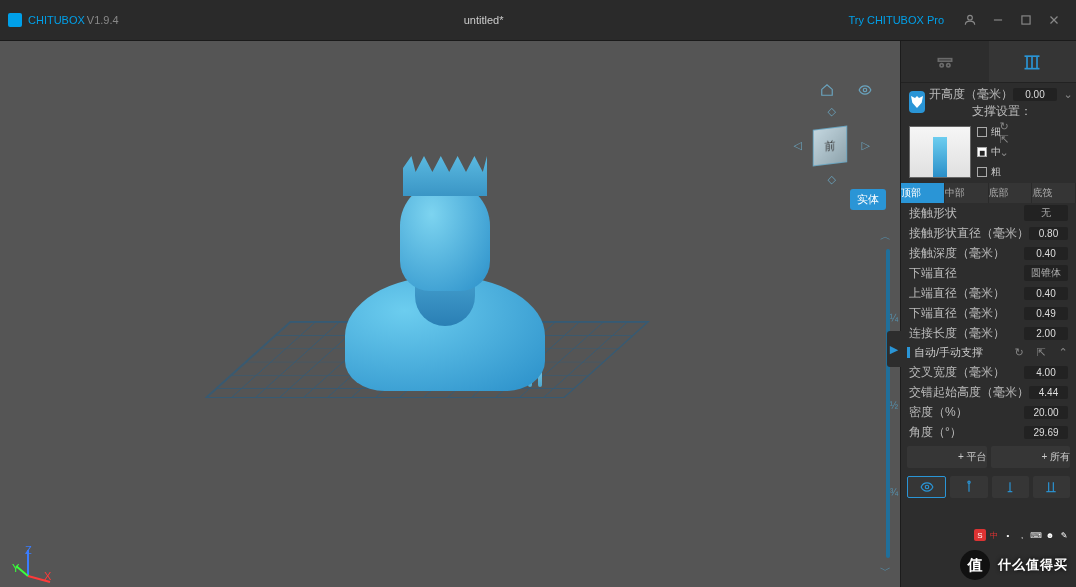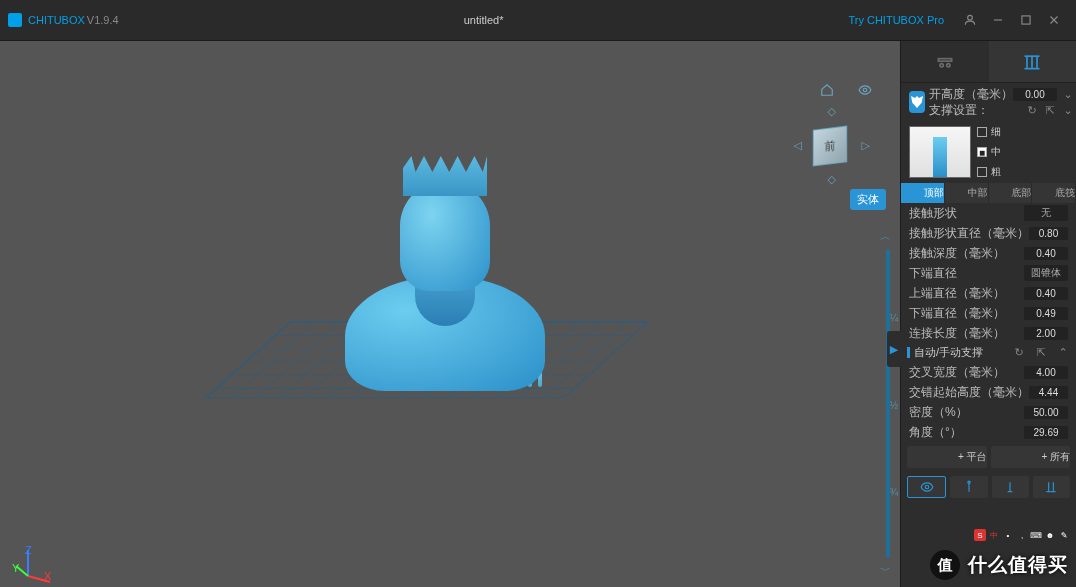--- a/index.html
+++ b/index.html
@@ -218,21 +218,21 @@
       border: 1px solid #666;
       display:flex; align-items:flex-end; justify-content:center;
     }
     .preset-thumb .pillar { width:14px; height:40px; background: linear-gradient(#6ccdef,#2a8fc9); }
     .preset-opts { flex:1; display:flex; flex-direction:column; gap:6px; font-size:10px; }
     .chk { display:flex; align-items:center; gap:4px; color:#ccc; }
     .chk .box{ width:10px;height:10px;border:1px solid #aaa; display:inline-flex;align-items:center;justify-content:center;}
     .chk .box.checked{background:#fff;color:#222;}
 
     .tabs4 { display:flex; }
-    .t4 { flex:1; text-align:right; padding:3px 0; font-size:10px; color:#aaa; background:#353535; border-right:1px solid #2a2a2a;}
+    .t4 { flex:1; text-align:left; padding:3px 0; font-size:10px; color:#aaa; background:#353535; border-right:1px solid #2a2a2a;}
     .t4.active{ background:#2a95d6; color:#fff; }
 
     .section-lbl { display:flex; align-items:center; padding:2px 6px; gap:4px; }
     .section-lbl .bar{ width:3px;height:11px;background:#2a95d6;}
 
     .btn2row{display:flex;gap:4px;padding:4px 6px;}
     .pillbtn{flex:1;background:#363636;color:#ccc;font-size:10px;text-align:right;padding:4px 0;border-radius:2px;}
 
     .iconrow{display:flex;gap:4px;padding:4px 6px;}
     .ibtn{flex:1;height:22px;background:#363636;border-radius:2px;display:flex;align-items:center;justify-content:center;color:#2a95d6;}
@@ -250,21 +250,21 @@
     
     .brand {
       position:absolute; right:0; bottom:0;
       height:44px;
       display:flex; align-items:center;
       color:#fff;
       padding-right:8px;
       gap:8px;
     }
     .brand .circle{width:30px;height:30px;border-radius:50%;background:#111;color:#fff;display:flex;align-items:center;justify-content:center;font-size:15px;font-weight:bold;}
-    .brand .txt{font-size:19px;font-weight:600;letter-spacing:1px;text-shadow:0 0 4px #000;}
+    .brand .txt{font-size:13px;font-weight:600;letter-spacing:1px;text-shadow:0 0 4px #000;}
     .ime { position:absolute; right:6px; bottom:46px; display:flex; gap:2px;}
     .ime span{width:12px;height:12px;font-size:8px;display:inline-flex;align-items:center;justify-content:center;color:#fff;border-radius:2px;}
   </style>
 </head>
 <body>
 
 <div class="titlebar">
   <div class="app-logo"></div>
   <span class="app-name">CHITUBOX</span>
   <span class="app-ver">V1.9.4</span>
@@ -387,21 +387,21 @@
           <svg width="16" height="16" viewBox="0 0 24 24" fill="#fff">
               <path d="M3 3l6 3 3-3 3 3 6-3-2 10-7 8-7-8z"></path>
             </svg>
         </div>
         <div class="col2">
           <div class="row" style="padding:0;height:14px;">
             <span class="lbl">开高度（毫米）</span>
             <span class="val">0.00</span>
             <span class="iconbtn">⌄</span>
           </div>
-          <div class="row" style="padding:0;height:14px;">
+          <div class="row" style="padding:0;height:14px;flex-direction:column;">
             <span class="lbl">支撑设置：</span>
             <span class="iconbtn">↻</span>
             <span class="iconbtn">⇱</span>
             <span class="iconbtn">⌄</span>
           </div>
         </div>
       </div>
 
       <div class="preset-row">
         <div class="preset-thumb">
@@ -473,21 +473,21 @@
           <div class="row">
             <span class="lbl">交叉宽度（毫米）</span>
             <span class="val">4.00</span>
           </div>
           <div class="row">
             <span class="lbl">交错起始高度（毫米）</span>
             <span class="val">4.44</span>
           </div>
           <div class="row">
             <span class="lbl">密度（%）</span>
-            <span class="val">50.00</span>
+            <span class="val">20.00</span>
           </div>
           <div class="row">
             <span class="lbl">角度（°）</span>
             <span class="val">29.69</span>
           </div>
         </div>
 
       <div class="btn2row">
         <div class="pillbtn">+ 平台</div>
         <div class="pillbtn">+ 所有</div>

